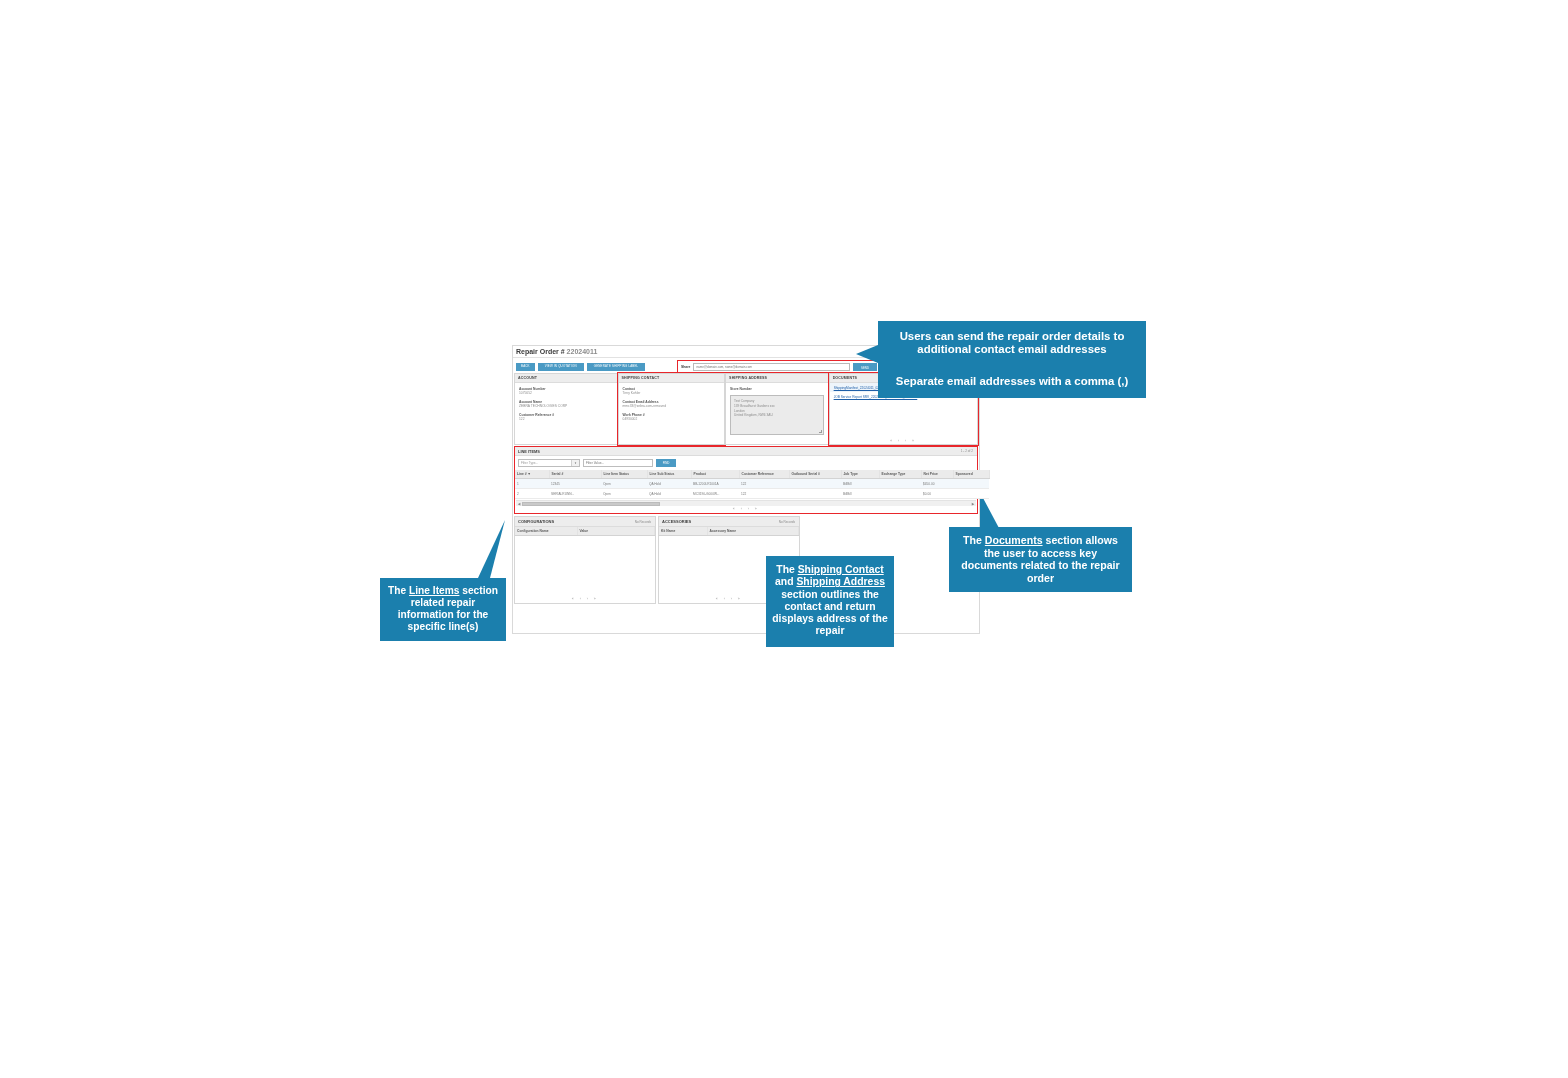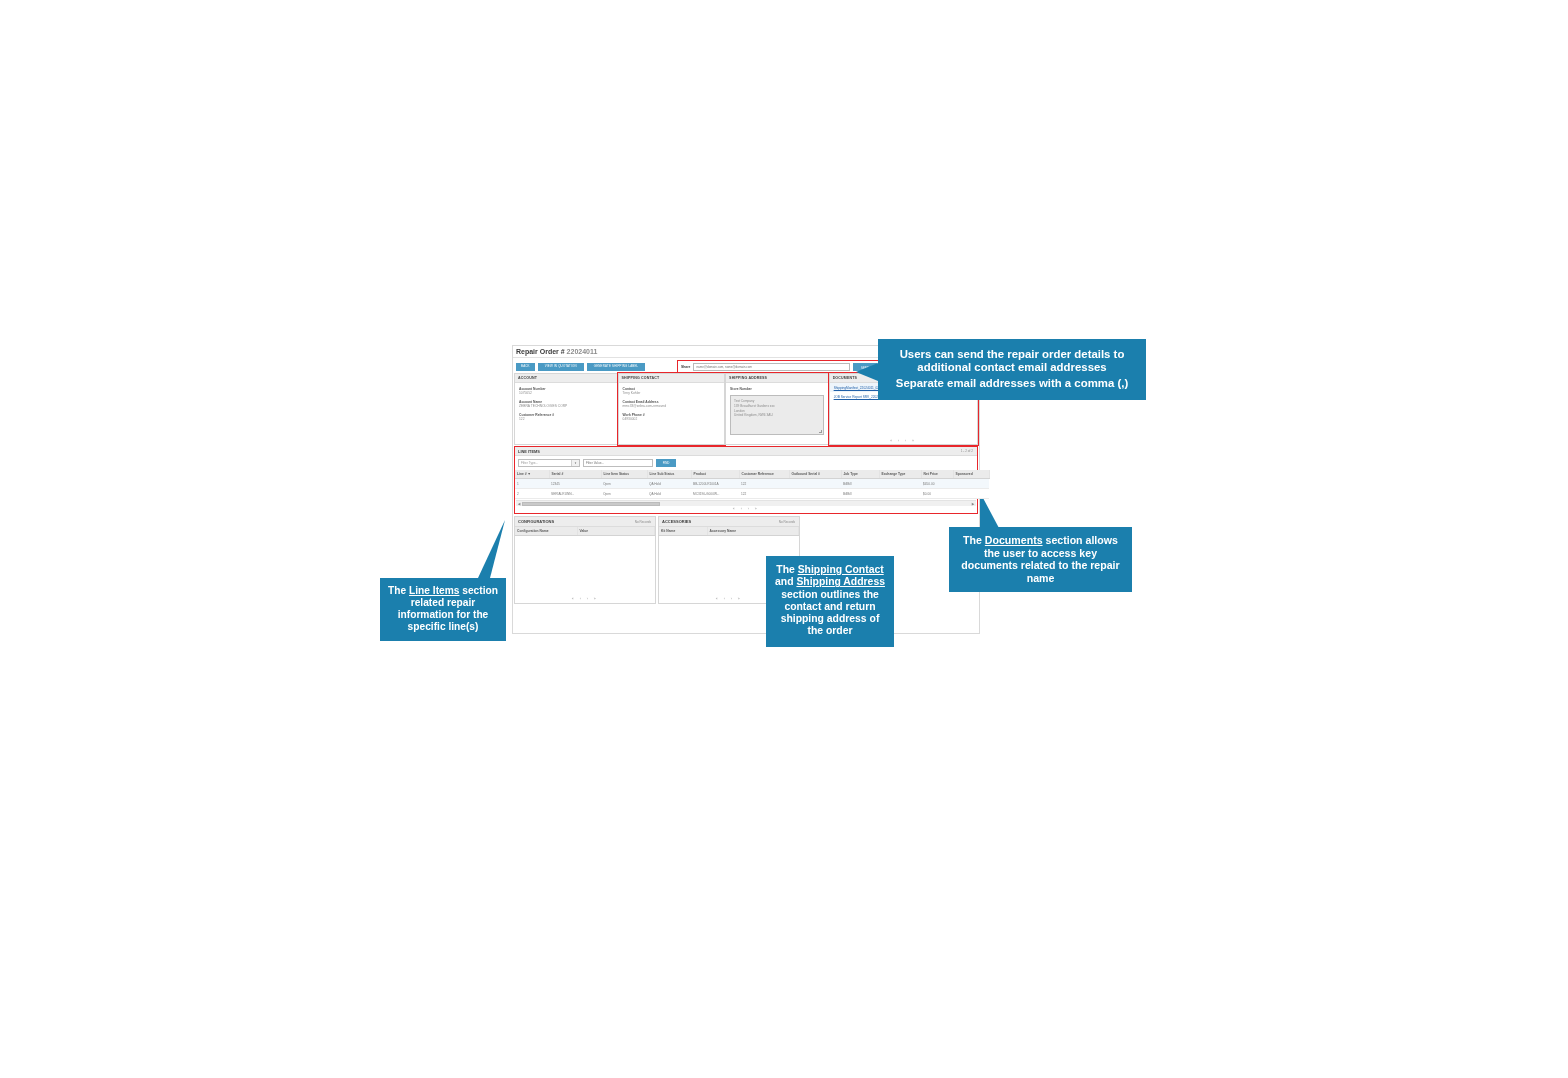--- a/index.html
+++ b/index.html
@@ -267,22 +267,22 @@
     position:absolute;
     background:#1b7fad;
     color:#ffffff;
     font-weight:bold;
     text-align:center;
     line-height:1.18;
   }
   .callout u { text-decoration:underline; }
   .tail { position:absolute; width:0; height:0; }
 
-  #co-share { left:878px; top:339px; width:268px; padding:9px 6px 10px; font-size:11.4px; }
-  #co-share .line2 { margin-top:2px; }
+  #co-share { left:878px; top:321px; width:268px; padding:9px 6px 10px; font-size:11.4px; }
+  #co-share .line2 { margin-top:18px; }
   #co-share .tail {
     left:-22px; top:24px;
     border-top:9px solid transparent;
     border-bottom:9px solid transparent;
     border-right:22px solid #1b7fad;
   }
 
   #co-docs { left:949px; top:527px; width:183px; padding:7px 7px 8px; font-size:10.6px; }
 
   #co-ship { left:766px; top:556px; width:128px; padding:8px 6px 9px; font-size:10.4px; }
@@ -517,22 +517,22 @@
   </div>
 </div>
 
 <div class="callout" id="co-share">
   <span class="tail"></span>
   <div>Users can send the repair order details to additional contact email addresses</div>
   <div class="line2">Separate email addresses with a comma (,)</div>
 </div>
 
 <div class="callout" id="co-docs">
-  <span>The </span><u>Documents</u><span> section allows the user to access key documents related to the repair name</span>
+  <span>The </span><u>Documents</u><span> section allows the user to access key documents related to the repair order</span>
 </div>
 
 <div class="callout" id="co-ship">
-  <span>The </span><u>Shipping Contact</u><span> and </span><u>Shipping Address</u><span> section outlines the contact and return shipping address of the order</span>
+  <span>The </span><u>Shipping Contact</u><span> and </span><u>Shipping Address</u><span> section outlines the contact and return displays address of the repair</span>
 </div>
 
 <div class="callout" id="co-line">
   <span>The </span><u>Line Items</u><span> section related repair information for the specific line(s)</span>
 </div>
 
 </body></html>

